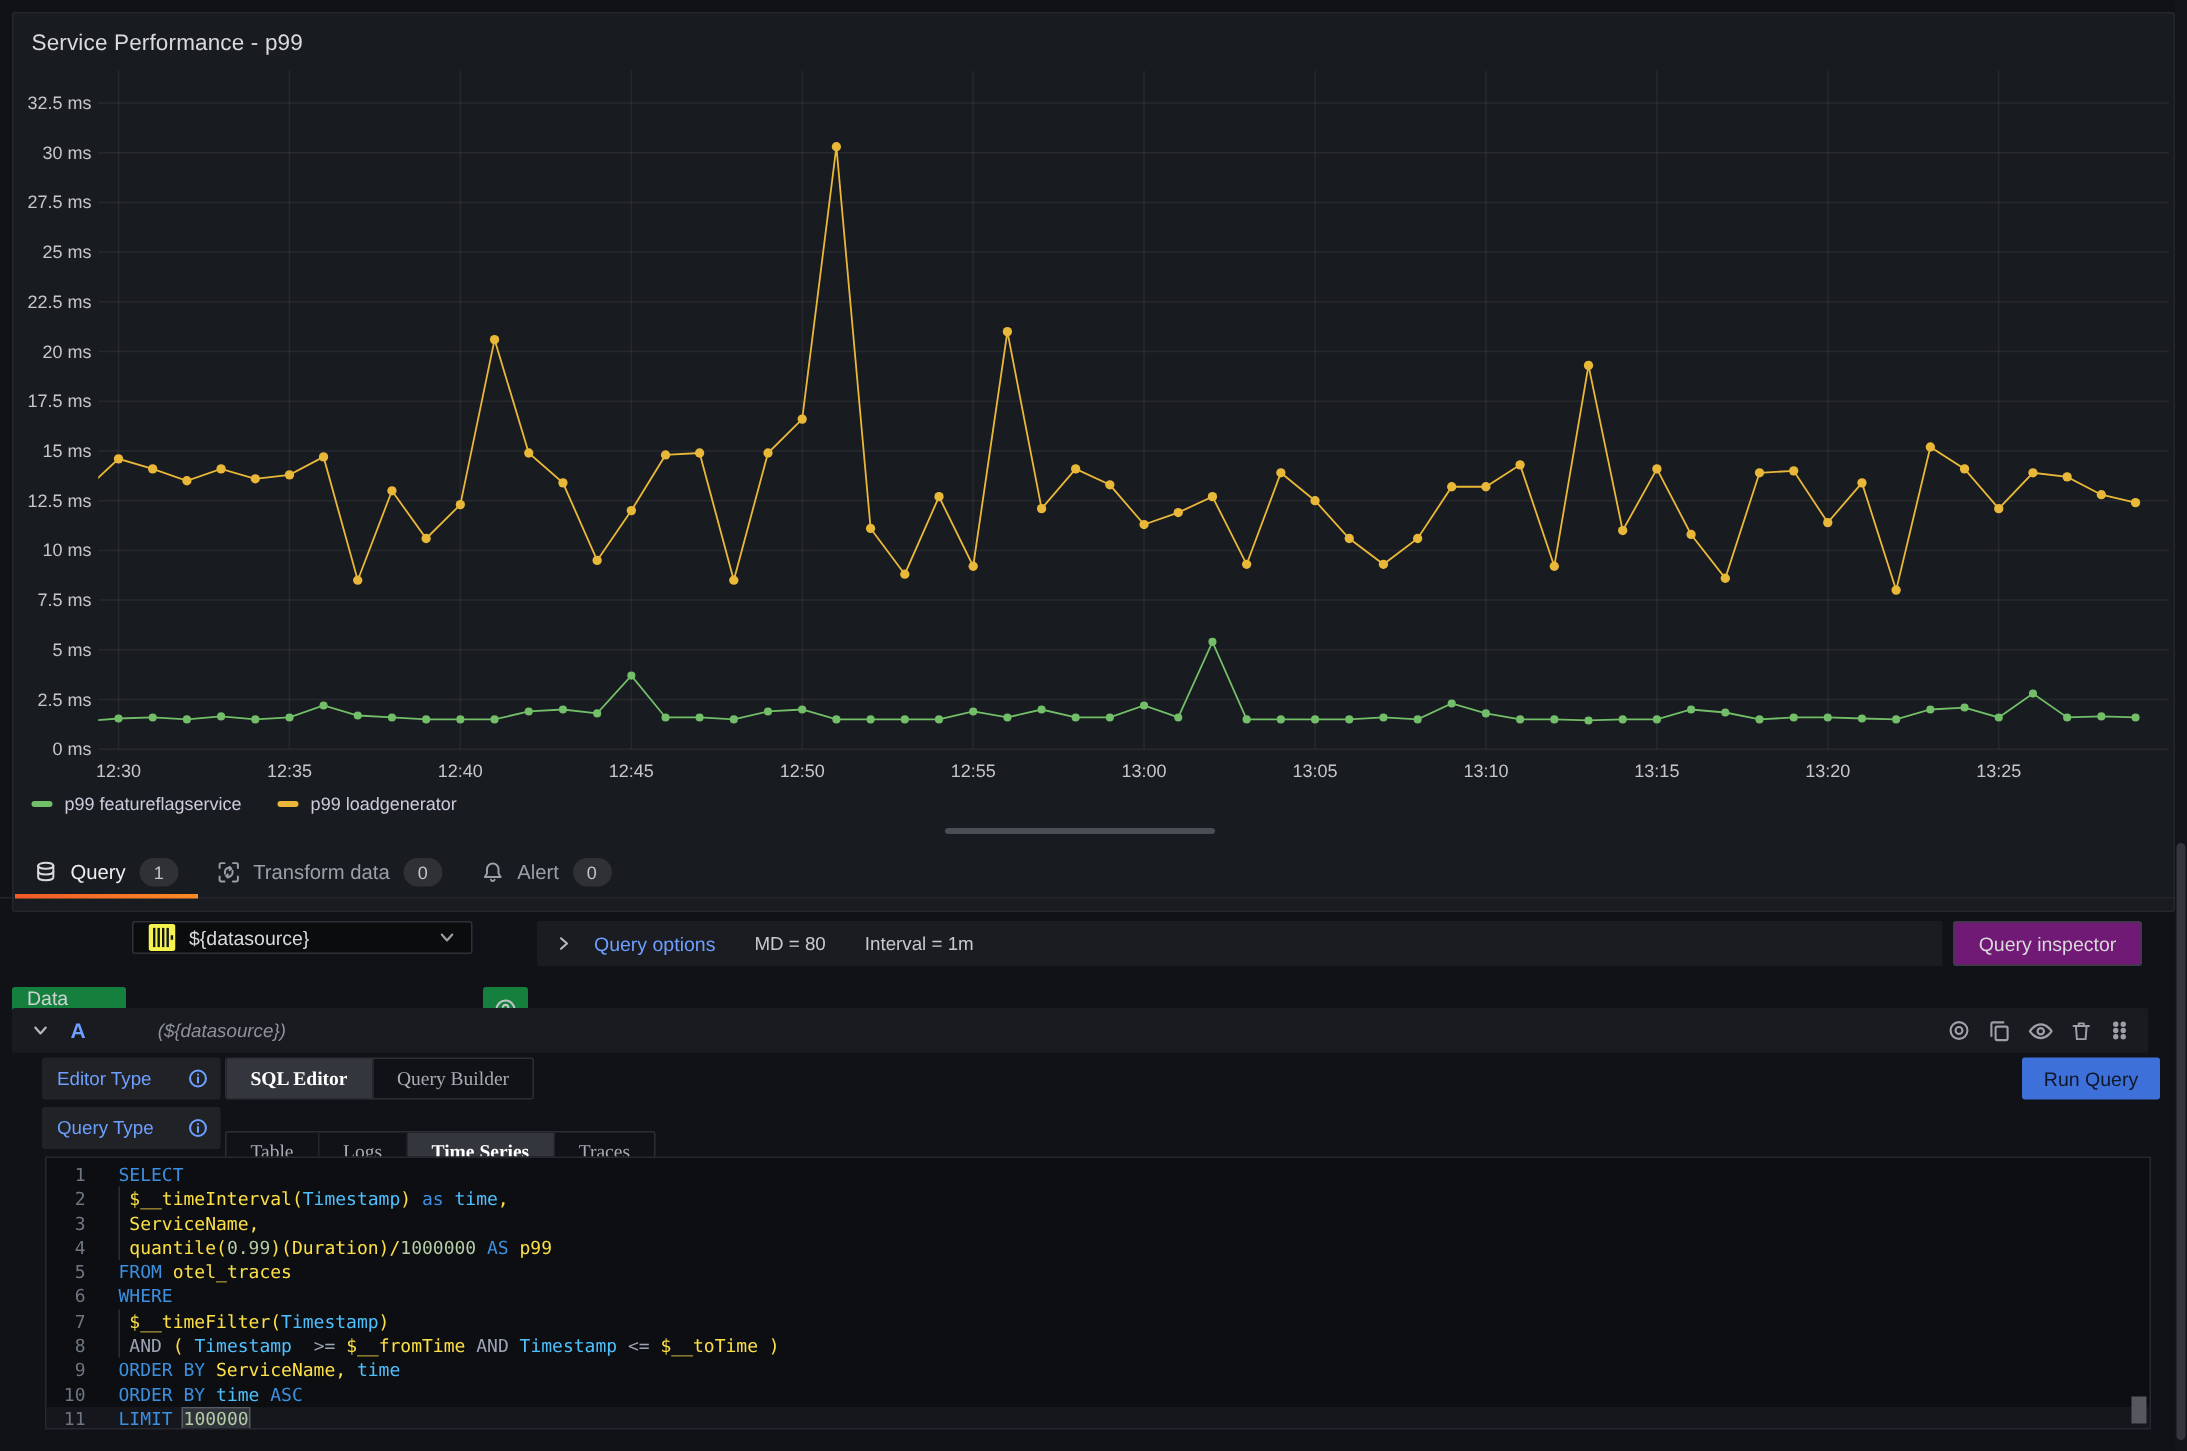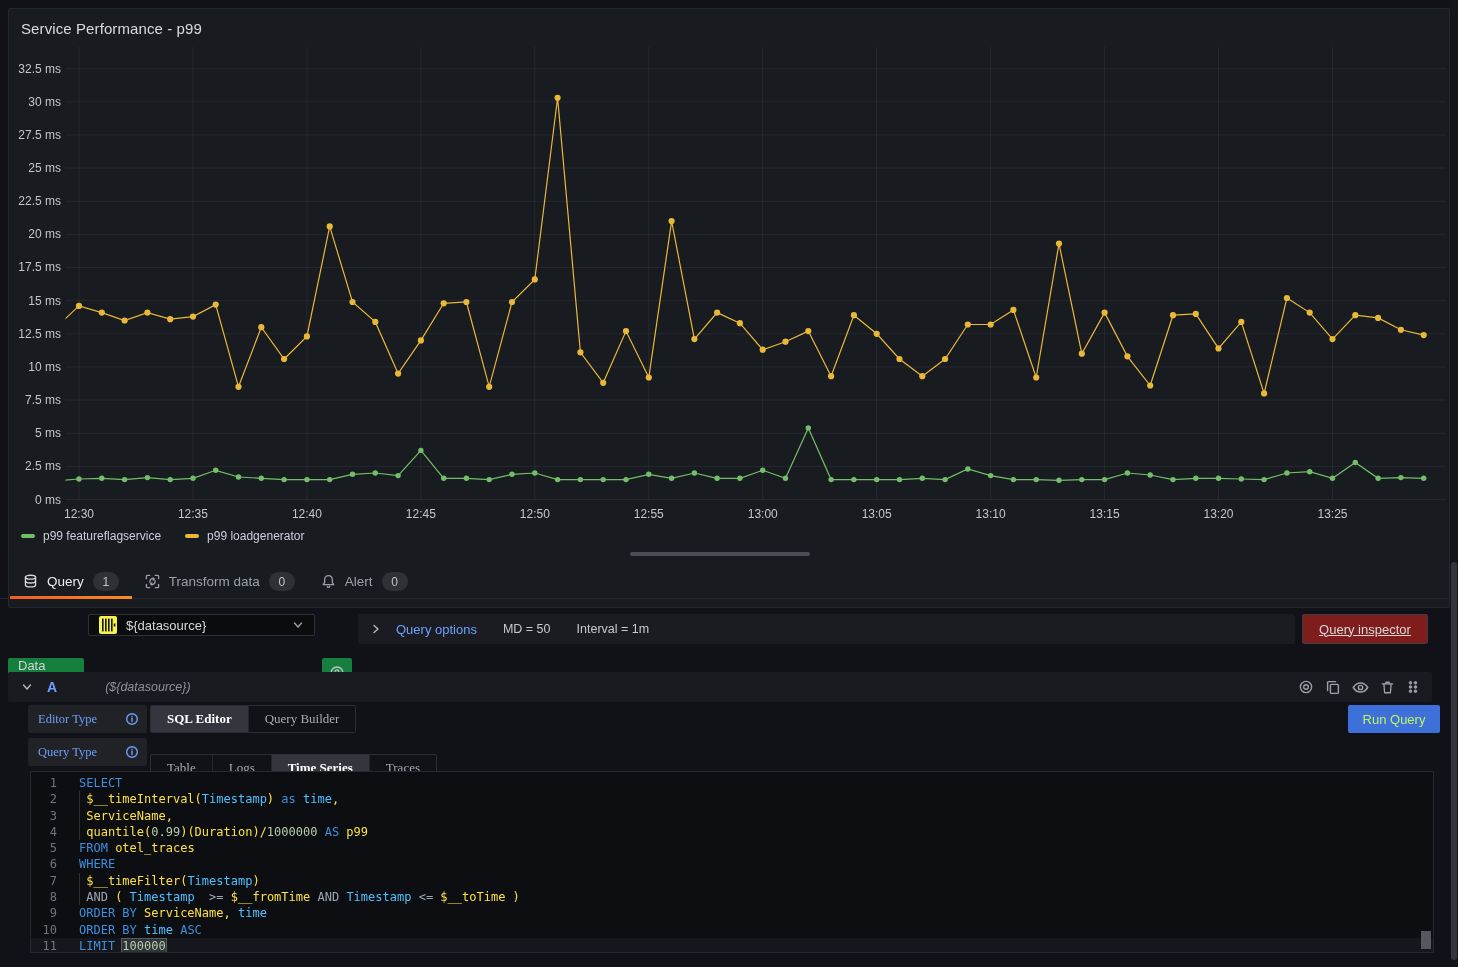--- a/index.html
+++ b/index.html
@@ -37,46 +37,46 @@
   #ds-label { left:8px; top:614px; width:76px; height:30px; padding-left:10px; color:#d2d3d7; }
   #ds-select { left:88px; top:614px; width:227px; height:22px; background:#0b0c0e;
                border:1px solid #2f3136; border-radius:2px; display:flex; align-items:center;
                gap:9px; padding:0 10px; cursor:pointer; }
   #ds-select .ds-value { flex:1; font-size:13px; color:#d8d9da; }
   #help-btn { left:322px; top:614px; width:30px; height:30px; justify-content:center; padding:0; cursor:pointer; }
   #optbar { left:358px; top:614px; width:937px; height:30px; background:#1a1c22; border-radius:2px;
             display:flex; align-items:center; padding:0 12px; gap:14px; }
   #optbar .qo-label { color:#6e9fff; font-size:13px; font-weight:500; cursor:pointer; }
   #optbar .qo-stat { color:#c7c9ce; font-size:12.5px; margin-left:12px; }
-  #inspector-btn { left:1302px; top:614px; width:126px; height:30px; background:#7f1d1d;
+  #inspector-btn { left:1302px; top:614px; width:126px; height:30px; background:#701a75;
                    border:1px solid #3c3e45; border-radius:2px; color:#d8d9da; font-size:13px;
-                   display:flex; align-items:center; justify-content:center; cursor:pointer;text-decoration:underline; }
+                   display:flex; align-items:center; justify-content:center; cursor:pointer; }
 
   
   #query-header { left:8px; top:672px; width:1424px; height:30px; background:#191b20; border-radius:2px;
                   display:flex; align-items:center; padding:0 12px; }
   #query-header .refid { color:#6e9fff; font-weight:600; font-size:14px; margin-left:13px; }
   #query-header .ds-hint { color:#8e939b; font-style:italic; font-size:12.5px; margin-left:48px; }
   #query-actions { margin-left:auto; display:flex; align-items:center; gap:11px; }
   #query-actions svg { stroke:#9da0a6; cursor:pointer; }
 
   
   .lbl-chip { position:absolute; left:28px; width:119px; height:28px; background:#202226; border-radius:2px;
-              display:flex; align-items:center; justify-content:space-between; padding:0 8px 0 10px;font-family:Liberation Serif, serif; }
+              display:flex; align-items:center; justify-content:space-between; padding:0 8px 0 10px; }
   .lbl-chip span { color:#6e9fff; font-size:12.5px; }
   .seg-group { position:absolute; left:150px; height:28px; display:flex; background:#111217;
                border:1px solid #2c2e33; border-radius:2px; overflow:hidden; }
   .seg { display:flex; align-items:center; justify-content:center; padding:0 16px; font-size:13px;
          color:#a8abb1; cursor:pointer; border-right:1px solid #24262b;font-family:Liberation Serif, serif; }
   .seg:last-child { border-right:none; }
   .seg.active { background:#34363d; color:#ffffff; font-weight:600; }
   #row-editor-type { top:705px; }
   #row-query-type { top:738px; }
   #run-query-btn { left:1348px; top:705px; width:92px; height:28px; background:#3d71d9; border-radius:2px;
-                   color:#bef264; font-size:13px; font-weight:500; display:flex; align-items:center;
+                   color:#0f172a; font-size:13px; font-weight:500; display:flex; align-items:center;
                    justify-content:center; cursor:pointer; }
 
   
   #sql-editor { left:30px; top:771px; width:1404px; height:182px; background:#0c0e12;
                 border:1px solid #26282f; padding-top:3px; font-family:"DejaVu Sans Mono", monospace;
                 font-size:12px; overflow:hidden; }
   .code-line { position:relative; height:16.3px; line-height:16.3px; white-space:pre; }
   .code-line.current { background:rgba(201,204,220,0.05); }
   .ln { display:inline-block; width:26px; text-align:right; color:#6e7681; }
   .code { padding-left:22px; }
@@ -357,21 +357,21 @@
     <path d="M6.2 6.2a1.9 1.9 0 0 1 3.7.6c0 1.2-1.9 1.4-1.9 2.5"></path>
     <line x1="8" y1="11.4" x2="8" y2="11.5"></line>
   </svg>
 </div>
 
 <div id="optbar" class="abs">
   <svg class="icon" width="12" height="12" viewBox="0 0 12 12" style="stroke:#b6b9be">
     <polyline points="4,2.5 8,6 4,9.5"></polyline>
   </svg>
   <span class="qo-label">Query options</span>
-  <span class="qo-stat">MD = 50</span>
+  <span class="qo-stat">MD = 80</span>
   <span class="qo-stat">Interval = 1m</span>
 </div>
 
 <div id="inspector-btn" class="abs">Query inspector</div>
 
 <div id="query-header" class="abs">
   <svg class="icon" width="14" height="14" viewBox="0 0 14 14" style="stroke:#b6b9be">
     <polyline points="3.5,5 7,9 10.5,5"></polyline>
   </svg>
   <span class="refid">A</span>

